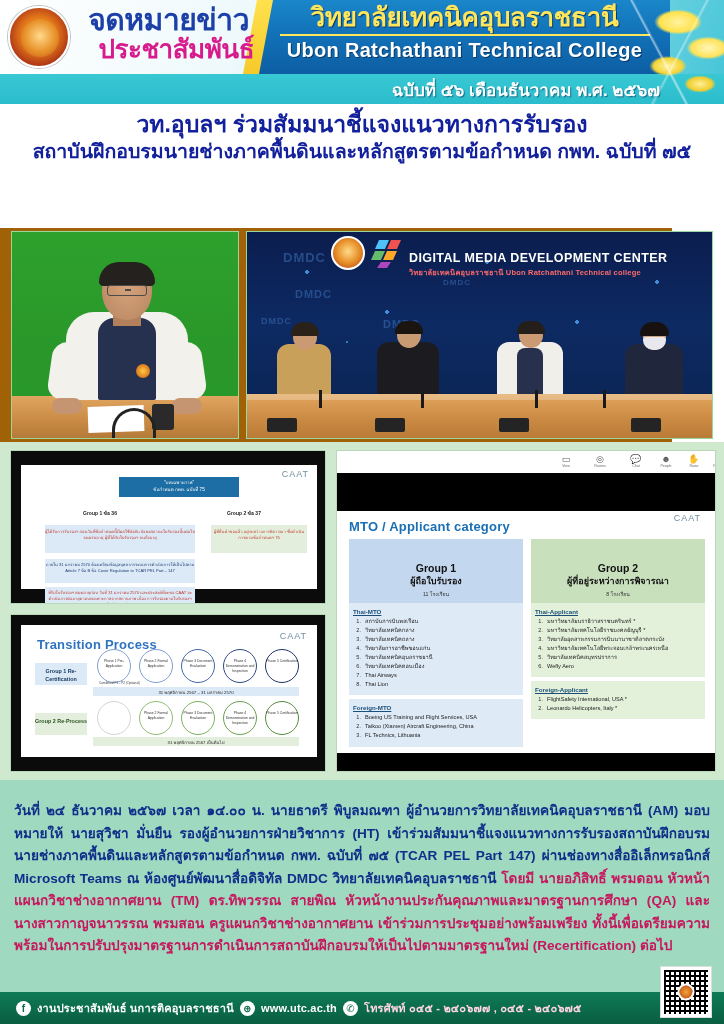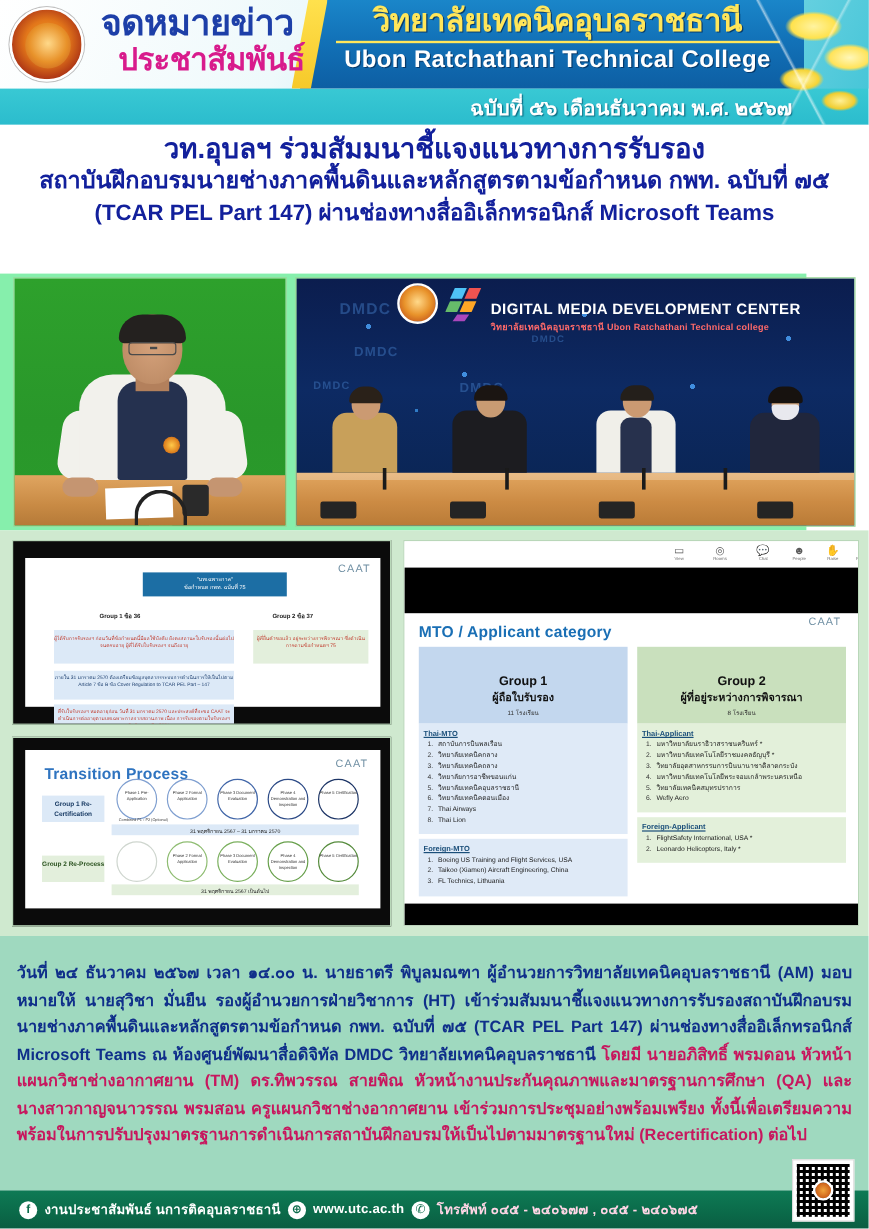--- a/index.html
+++ b/index.html
@@ -41,21 +41,21 @@
     box-shadow:0 0 0 1px #c0c0c0;
   }
   .hdr-logo::after{
     content:""; position:absolute; left:11px; top:11px; width:38px; height:38px;
     border-radius:50%;
     background: radial-gradient(circle at 50% 45%, #ffd98a 0%, #e8922a 55%, #c2571a 100%);
   }
   .hdr-th1{
     position:absolute; left:84px; top:4px; width:165px;
     font-size:30px; font-weight:bold; color:#1d3fa8; line-height:1.05;
-    text-align:left; letter-spacing:-0.5px;
+    text-align:right; letter-spacing:-0.5px;
   }
   .hdr-th2{
     position:absolute; left:84px; top:36px; width:170px;
     font-size:26px; font-weight:bold; color:#d81b8c; line-height:1.05;
     text-align:right; letter-spacing:-0.5px;
   }
   .hdr-en1{
     position:absolute; left:272px; top:3px; width:385px;
     font-size:26px; font-weight:bold; color:#ffe65a; line-height:1.1;
     text-align:center; letter-spacing:-0.3px;
@@ -93,21 +93,21 @@
   
   .titleblock{
     position:absolute; left:0; top:104px; width:724px; height:126px;
     background:#ffffff; text-align:center; padding-top:6px;
   }
   .t-line1{ font-size:23px; font-weight:bold; color:#12209c; line-height:1.28; }
   .t-line2{ font-size:19.5px; font-weight:bold; color:#12209c; line-height:1.3; }
   .t-line3{ font-size:18.5px; font-weight:bold; color:#12209c; line-height:1.35; }
 
   
-  .photorow{ position:absolute; left:0; top:228px; width:672px; height:214px; background:#86efac; }
+  .photorow{ position:absolute; left:0; top:228px; width:672px; height:214px; background:#a16207; }
   .photo-left{
     position:absolute; left:11px; top:3px; width:228px; height:208px;
     background: linear-gradient(180deg,#2ea12c 0%, #29972a 58%, #2a9a2b 100%);
     overflow:hidden; border:1px solid #9ad79a;
   }
   .pl-desk{
     position:absolute; left:0; bottom:0; width:100%; height:42px;
     background:linear-gradient(180deg,#e0a560 0%, #c88a44 60%, #b57a38 100%);
   }
   .pl-body{
@@ -299,21 +299,20 @@
     <div class="hdr-en1">วิทยาลัยเทคนิคอุบลราชธานี</div>
     <div class="hdr-rule"></div>
     <div class="hdr-en2">Ubon Ratchathani Technical College</div>
     <div class="hdr-edition">ฉบับที่ ๕๖ เดือนธันวาคม พ.ศ. ๒๕๖๗</div>
     <div class="hdr-flowers"></div>
   </div>
 
   <div class="titleblock">
     <div class="t-line1">วท.อุบลฯ ร่วมสัมมนาชี้แจงแนวทางการรับรอง</div>
     <div class="t-line2">สถาบันฝึกอบรมนายช่างภาคพื้นดินและหลักสูตรตามข้อกำหนด กพท. ฉบับที่ ๗๕</div>
-    <div class="t-line3">(TCAR PEL Part 147) ผ่านช่องทางสื่ออิเล็กทรอนิกส์ Microsoft Teams</div>
   </div>
 
   <div class="photorow">
 
     <div class="photo-left">
       <div class="pl-desk"></div>
       <div class="pl-armL"></div>
       <div class="pl-armR"></div>
       <div class="pl-body"></div>
       <div class="pl-shirt"></div>

